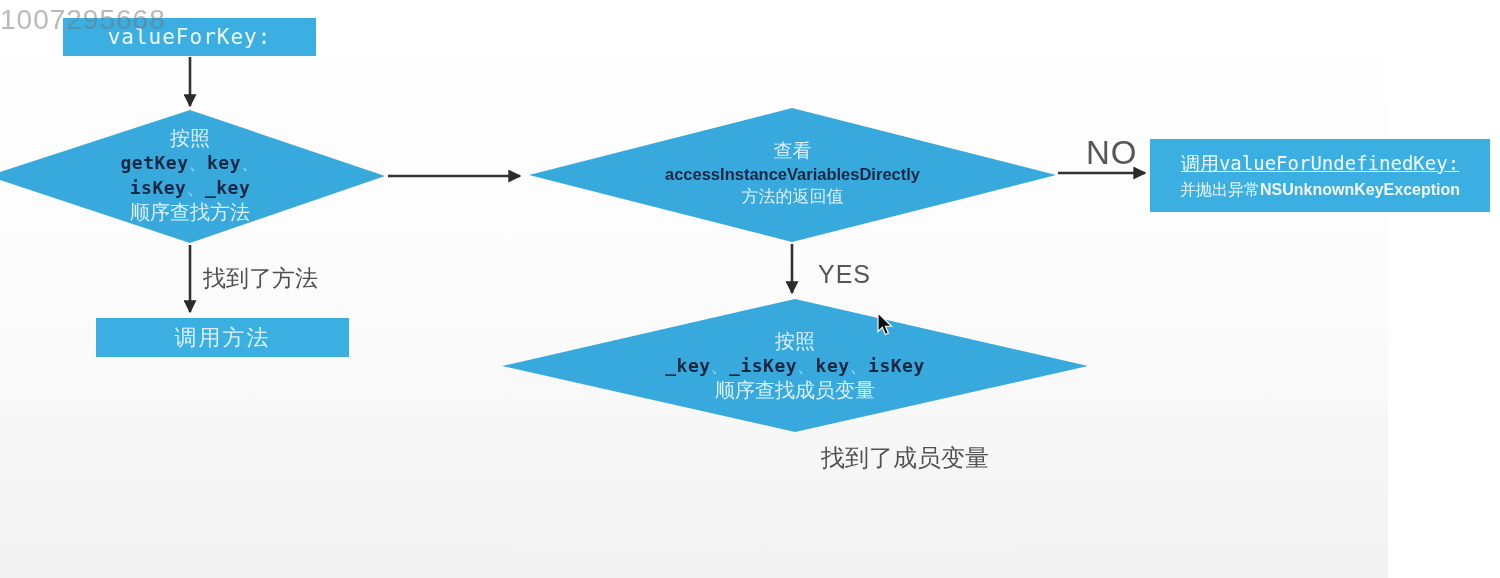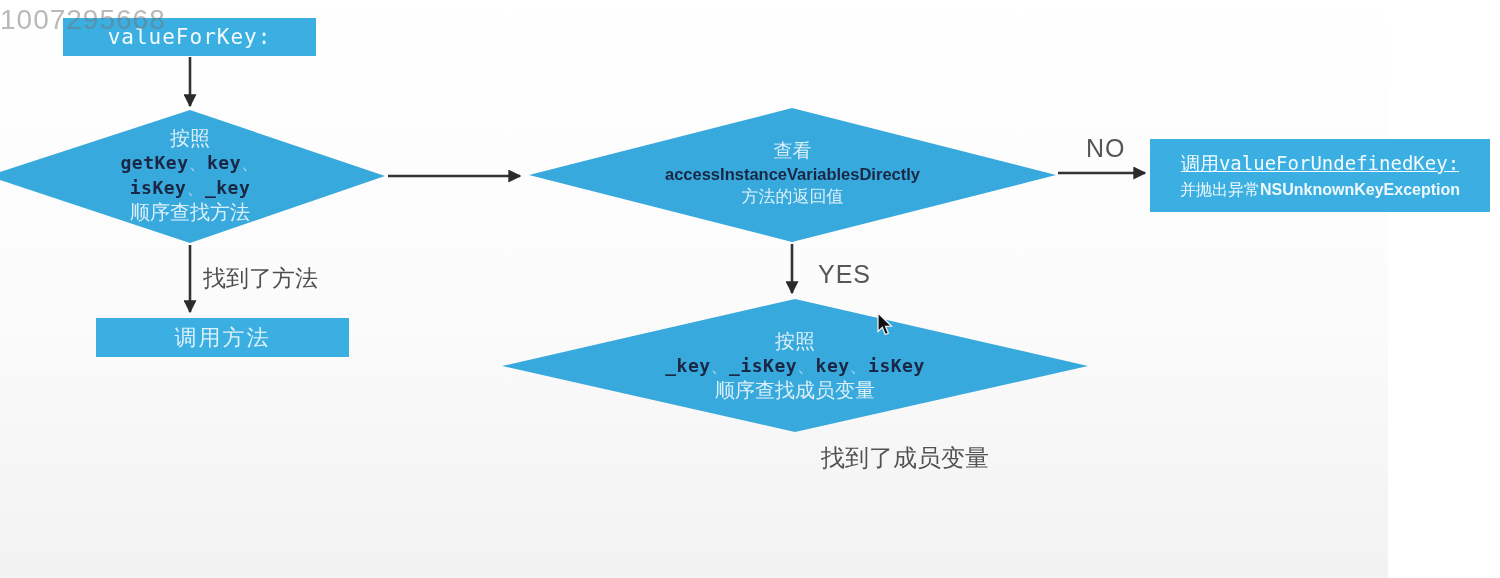--- a/index.html
+++ b/index.html
@@ -41,21 +41,21 @@
   .dt1{left:-12px;top:110px;width:404px;height:130px;}
   .dt2{left:530px;top:110px;width:525px;height:128px;}
   .dt3{left:503px;top:302px;width:584px;height:126px;}
   .soft{color:var(--light-on-blue);font-size:20px;line-height:24px;}
   .keys{color:var(--dark-code);font-weight:bold;font-size:18px;line-height:25px;letter-spacing:0.5px;}
   .access{color:var(--dark-code);font-weight:bold;font-size:16.5px;line-height:22px;}
   .sep{color:rgba(235,250,255,0.6);font-weight:normal;}
   .edge-label{position:absolute;z-index:2;color:var(--label-gray);white-space:nowrap;}
   .lbl-notfound{left:397px;top:137px;font-size:23px;}
   .lbl-found{left:203px;top:263px;font-size:23px;}
-  .lbl-no{left:1086px;top:134px;font-size:25px;color:#565656;letter-spacing:1px;}
+  .lbl-no{left:1086px;top:134px;font-size:33px;color:#565656;letter-spacing:1px;}
   .lbl-yes{left:818px;top:260px;font-size:25px;color:#565656;letter-spacing:1px;}
   .lbl-ivar{left:821px;top:442px;font-size:24px;color:#525252;}
   .watermark{
     position:absolute;left:0px;top:4px;z-index:4;
     color:var(--watermark);font-size:28px;letter-spacing:1px;white-space:nowrap;
   }
   .cursor{position:absolute;left:875px;top:312px;z-index:5;}
 </style>
 </head>
 <body>

